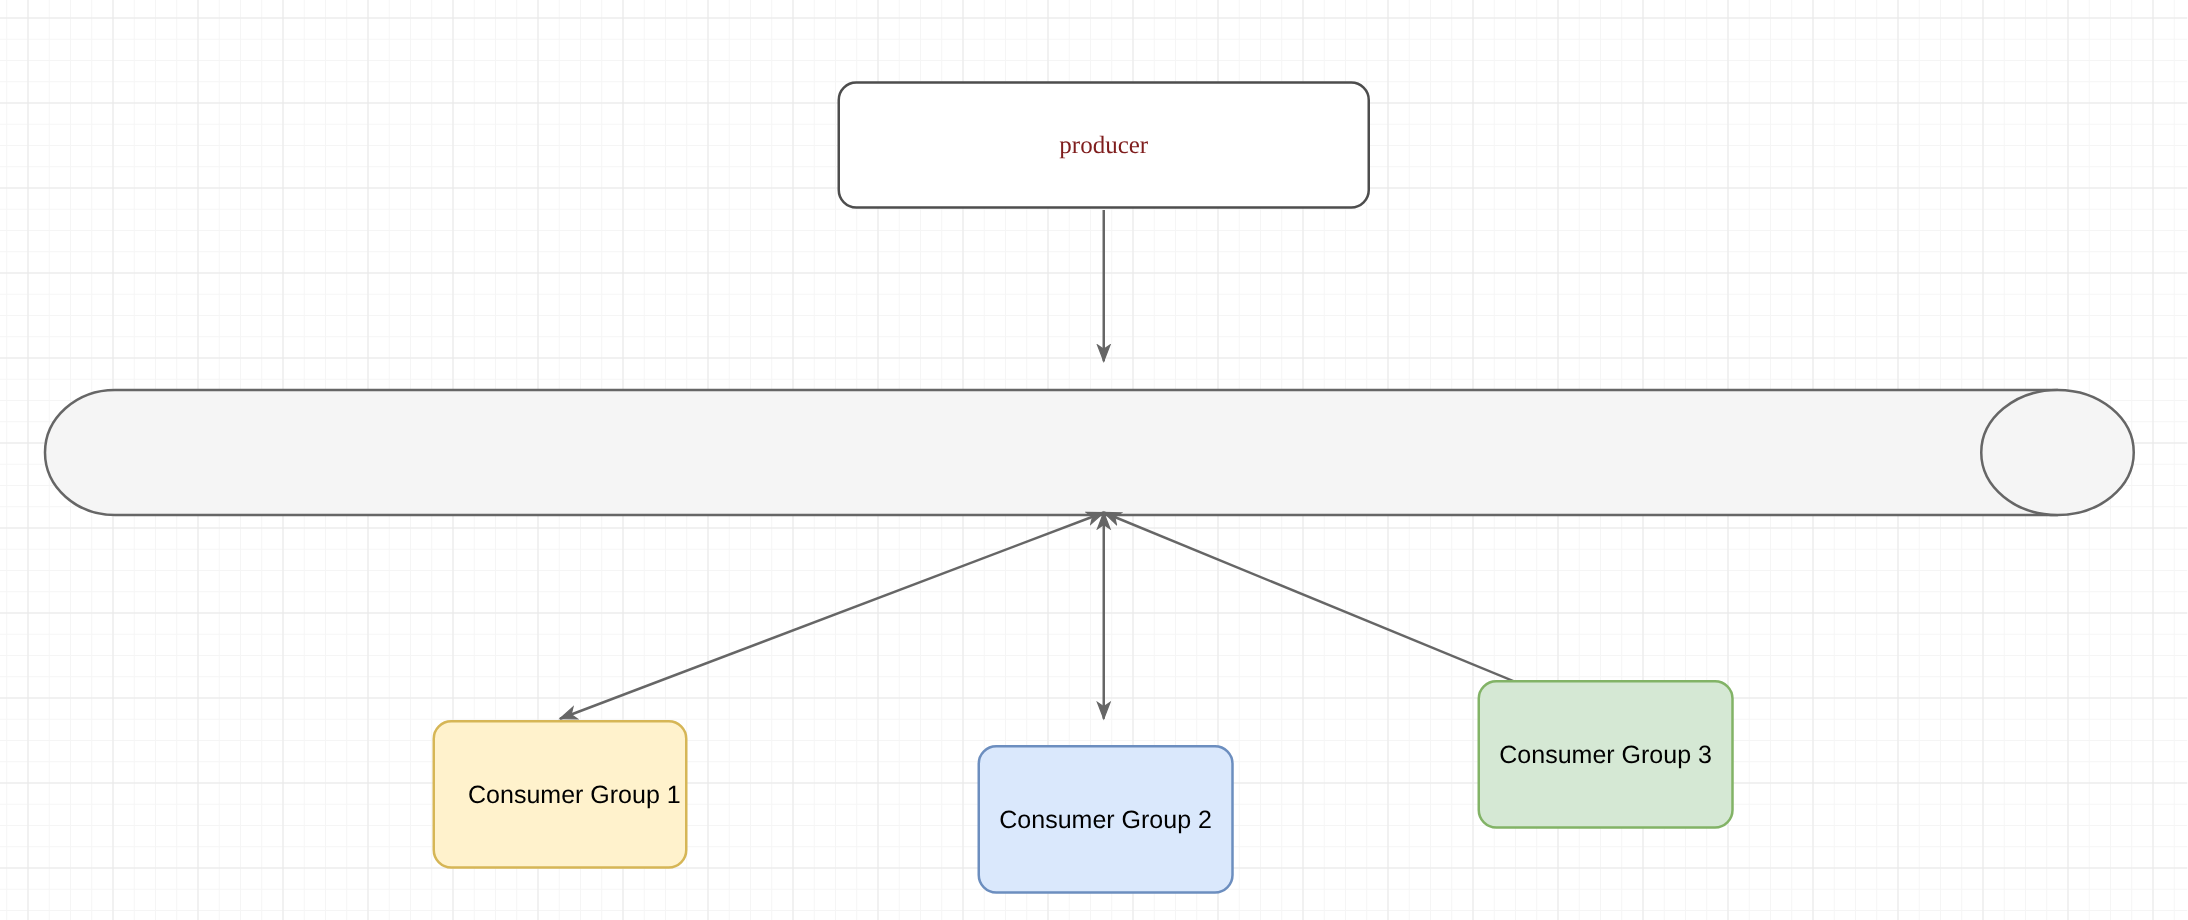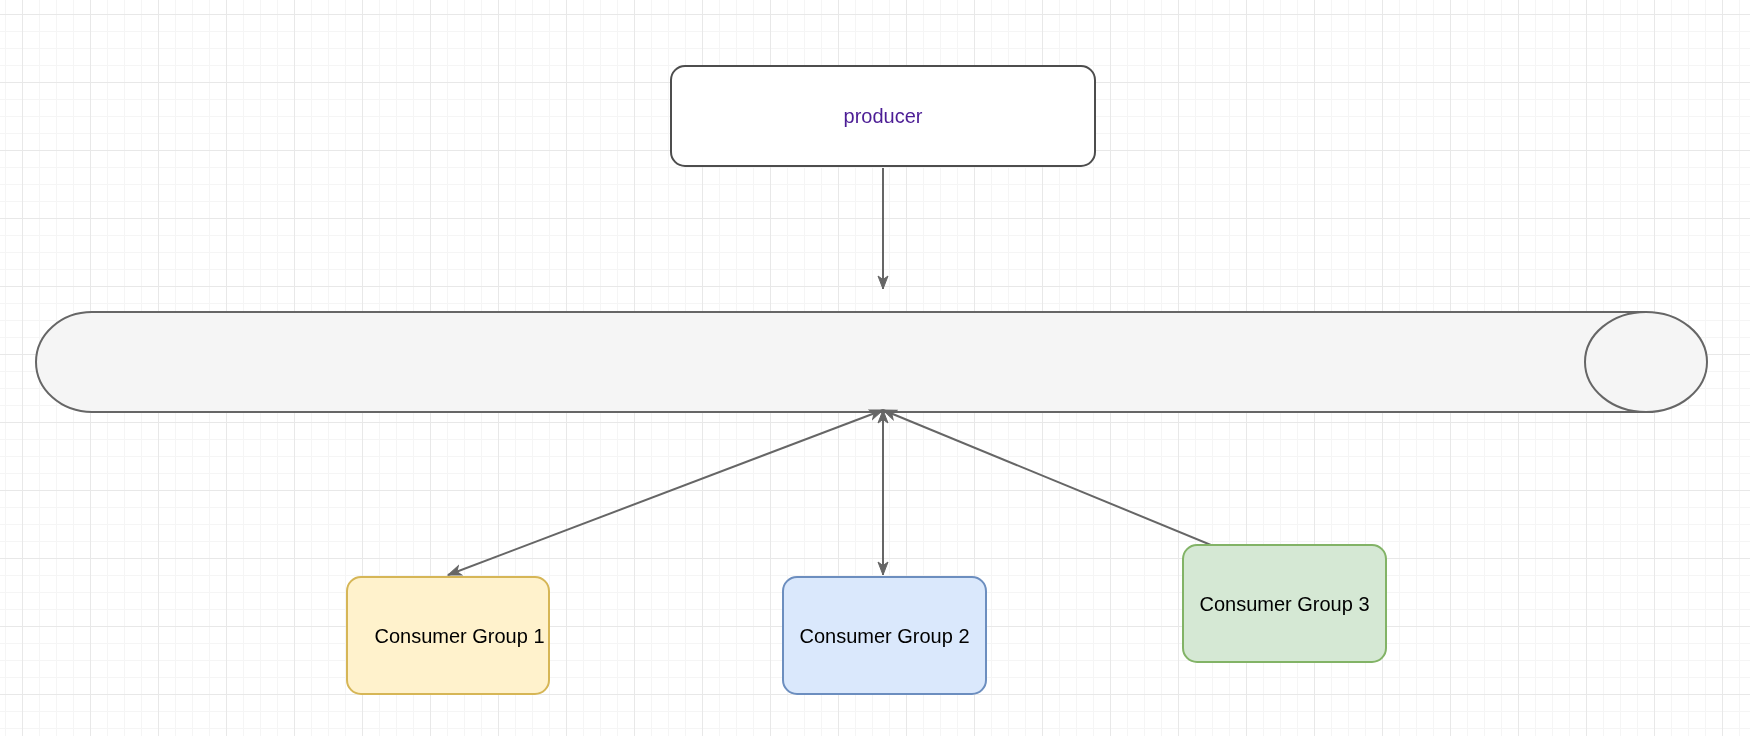--- a/index.html
+++ b/index.html
@@ -30,21 +30,21 @@
     border-radius: 15px;
     display: flex;
     align-items: center;
     justify-content: center;
     font-size: 20px;
     text-align: center;
     line-height: 1.2;
   }
   .node-producer       { left: 670px;  top: 65px;  width: 426px; height: 102px; }
   .node-consumer-1     { left: 346px;  top: 576px; width: 204px; height: 119px; }
-  .node-consumer-2     { left: 782px;  top: 576px; width: 205px; height: 119px; }
+  .node-consumer-2     { left: 782px;  top: 596px; width: 205px; height: 119px; }
   .node-consumer-3     { left: 1182px; top: 544px; width: 205px; height: 119px; }
   .edge { fill: none; stroke-width: 2; }
   .shape { stroke-width: 2; stroke-linejoin: round; }
 </style>
 </head>
 <body>
 
 <div class="canvas">
 
   <svg class="overlay" viewBox="0 0 1750 736" xmlns="http://www.w3.org/2000/svg">
@@ -58,21 +58,21 @@
       <path class="shape" d="M1646,312 L92,312 A56,50 0 0 0 92,412 L1646,412 Z" style="fill: rgb(245, 245, 245); stroke: rgb(102, 102, 102);"></path>
       <ellipse class="shape" cx="1646" cy="362" rx="61" ry="50" style="fill: rgb(245, 245, 245); stroke: rgb(102, 102, 102);"></ellipse>
     </g>
 
     <path class="edge" d="M883,168 L883,289" marker-end="url(#arrowhead)" style="stroke: rgb(102, 102, 102);"></path>
     <path class="edge" d="M883,410 L448,575" marker-start="url(#arrowhead)" marker-end="url(#arrowhead)" style="stroke: rgb(102, 102, 102);"></path>
     <path class="edge" d="M883,410 L883,575" marker-start="url(#arrowhead)" marker-end="url(#arrowhead)" style="stroke: rgb(102, 102, 102);"></path>
     <path class="edge" d="M883,410 L1284,575" marker-start="url(#arrowhead)" marker-end="url(#arrowhead)" style="stroke: rgb(102, 102, 102);"></path>
   </svg>
 
-  <div class="node node-producer" style="background-color: rgb(255, 255, 255); border-color: rgb(77, 77, 77); color: #4c1d95;">
+  <div class="node node-producer" style="background-color: rgb(255, 255, 255); border-color: rgb(77, 77, 77); color: #7f1d1d; font-family: Liberation Serif, serif;">
     <span>producer</span>
   </div>
 
   <div class="node node-consumer-1" style="background-color: rgb(255, 242, 204); border-color: rgb(214, 182, 86); color: rgb(0, 0, 0); padding-left: 23px;">
     <span>Consumer Group 1</span>
   </div>
 
   <div class="node node-consumer-2" style="background-color: rgb(218, 232, 252); border-color: rgb(108, 142, 191); color: rgb(0, 0, 0);">
     <span>Consumer Group 2</span>
   </div>

